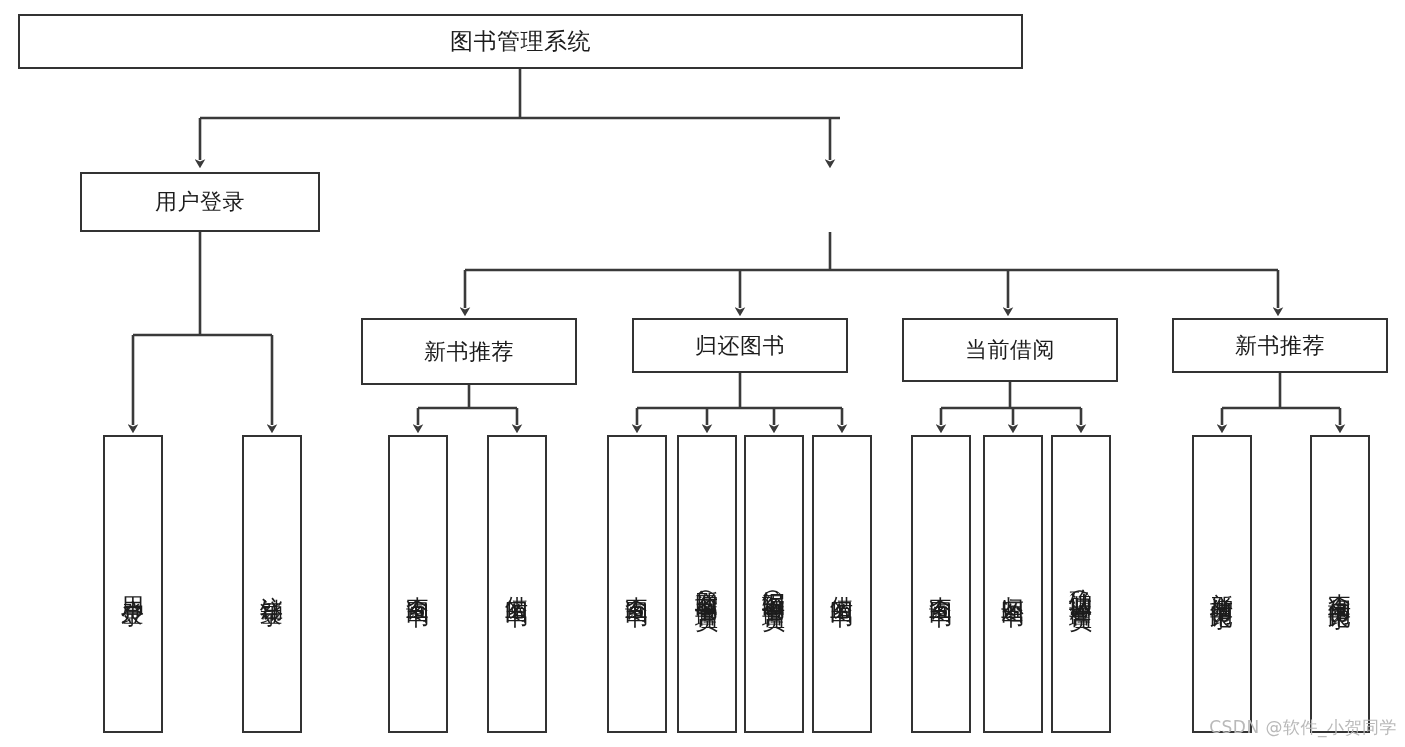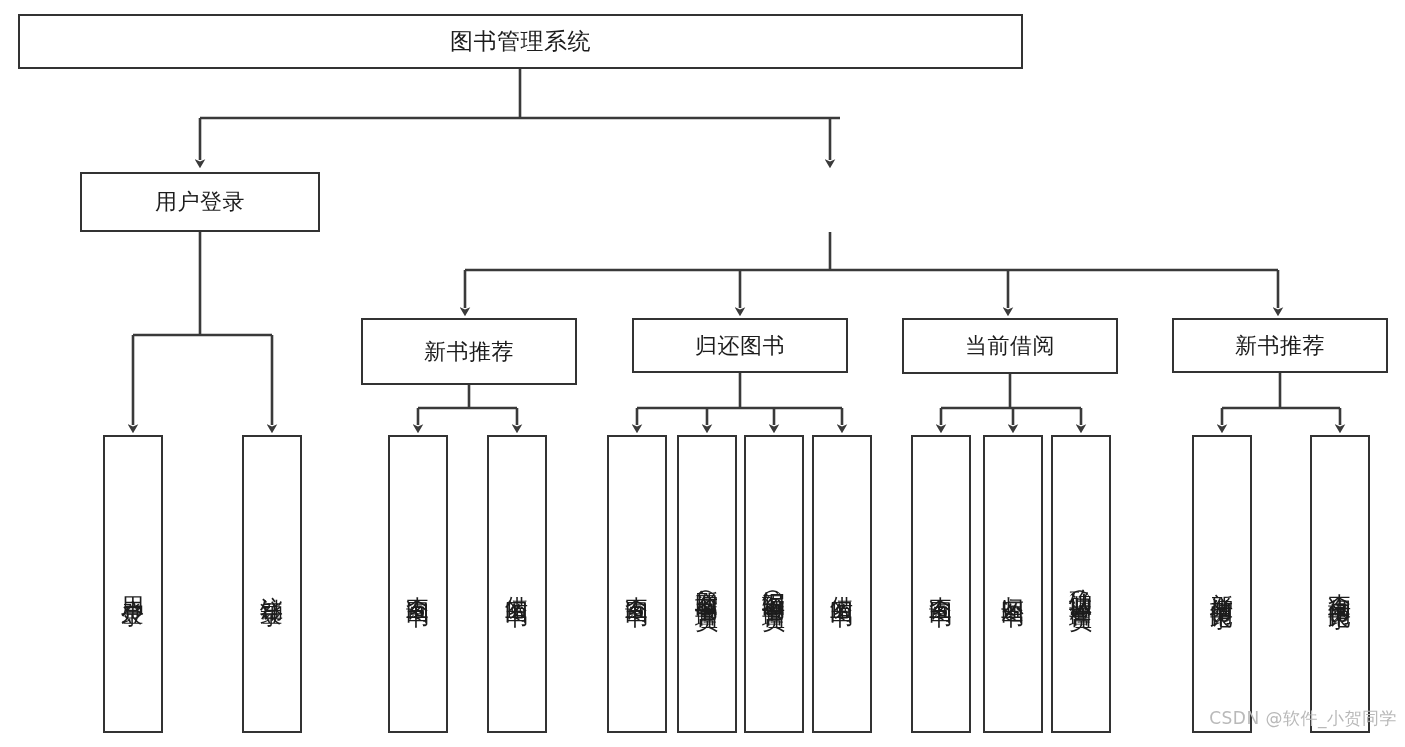--- a/index.html
+++ b/index.html
@@ -19,21 +19,21 @@
     color:#1c1c1c;letter-spacing:0.5px;white-space:nowrap;
   }
   .h-node .lbl{font-size:22px;}
   .h-node.root .lbl{font-size:23px;}
   .v-node .lbl{
     writing-mode:vertical-rl;text-orientation:upright;
     font-size:23px;line-height:1.05;letter-spacing:3px;
     white-space:nowrap;
   }
   #watermark{
-    position:absolute;right:8px;bottom:17px;
+    position:absolute;right:8px;bottom:8px;
     font-size:17px;color:#b9b9b9;
     letter-spacing:0.5px;white-space:nowrap;
     pointer-events:none;
   }
 </style>
 </head>
 <body>
 
 <div id="diagram-root">
 
@@ -106,21 +106,21 @@
   <div class="nodebox h-node" style="left:80px;top:172px;width:240px;height:60px;">
     <span class="lbl">用户登录</span>
   </div>
 
   <div class="nodebox h-node" style="left:361px;top:318px;width:216px;height:67px;">
     <span class="lbl">新书推荐</span>
   </div>
   <div class="nodebox h-node" style="left:632px;top:318px;width:216px;height:55px;">
     <span class="lbl">归还图书</span>
   </div>
-  <div class="nodebox h-node" style="left:902px;top:318px;width:216px;height:56px;">
+  <div class="nodebox h-node" style="left:902px;top:318px;width:216px;height:64px;">
     <span class="lbl">当前借阅</span>
   </div>
   <div class="nodebox h-node" style="left:1172px;top:318px;width:216px;height:55px;">
     <span class="lbl">新书推荐</span>
   </div>
 
   <div class="nodebox v-node" style="left:103px;top:435px;width:60px;height:298px;">
     <span class="lbl">用户登录</span>
   </div>
   <div class="nodebox v-node" style="left:242px;top:435px;width:60px;height:298px;">

